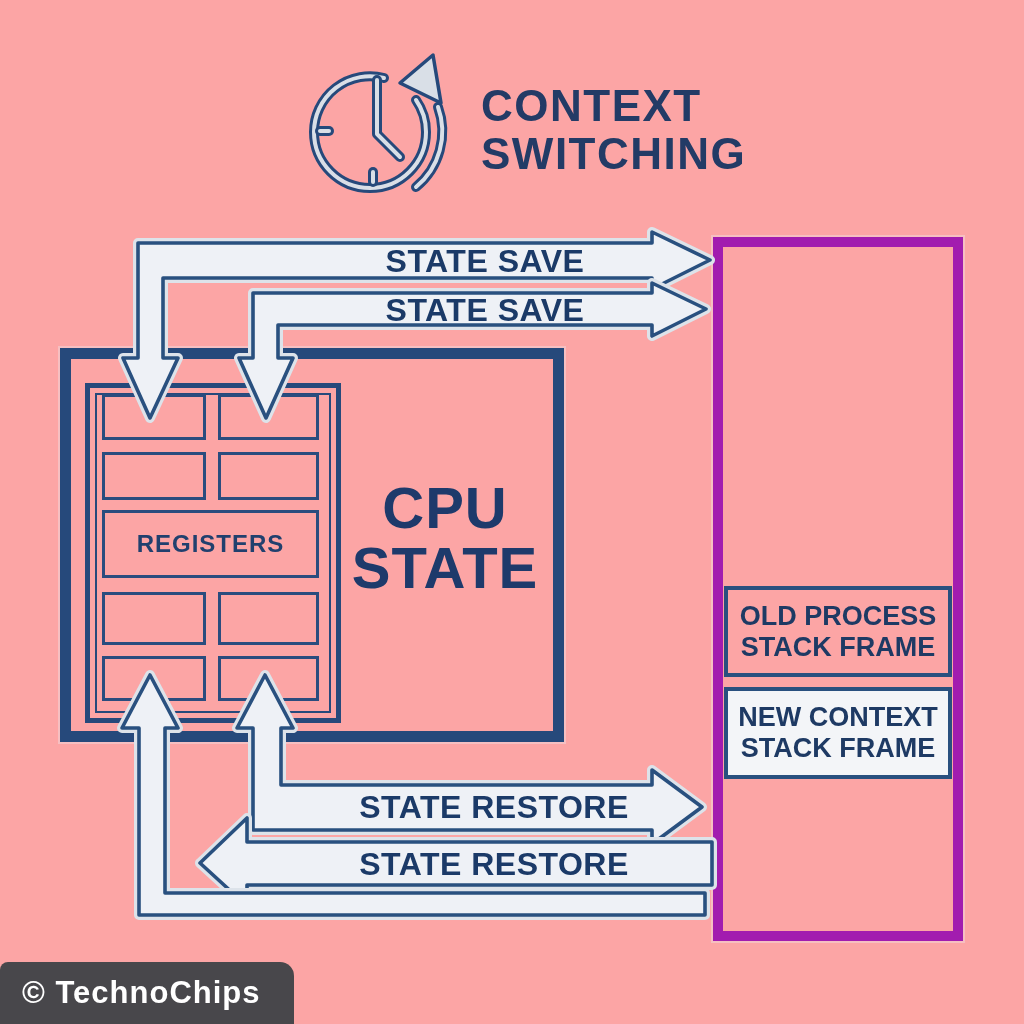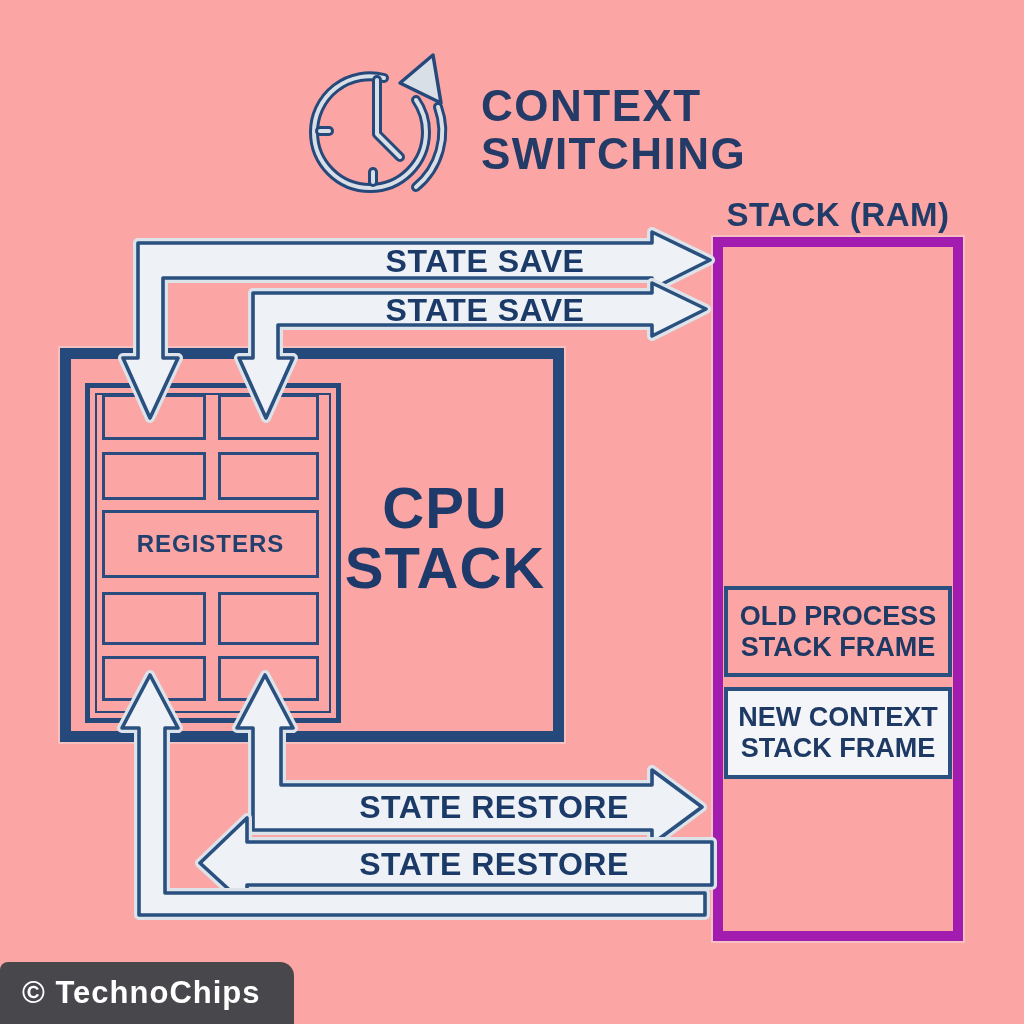--- a/index.html
+++ b/index.html
@@ -116,21 +116,20 @@
     <path class="ico-l" d="M 24 85 L 33 85"></path>
     <path class="ico-n" d="M 77 126 L 77 136"></path>
     <path class="ico-l" d="M 77 126 L 77 136"></path>
   </svg>
 
   <div class="abs title">
     <div>CONTEXT</div>
     <div>SWITCHING</div>
   </div>
 
-  <div class="abs stack-label">STACK (RAM)</div>
 
   <div class="abs stack-box">
     <div class="frame frame-old">
       <div>
         <div>OLD PROCESS</div>
         <div>STACK FRAME</div>
       </div>
     </div>
     <div class="frame frame-new">
       <div>
@@ -153,21 +152,21 @@
   <div class="abs cell cell-wide" style="left:102px;top:510px;width:217px;height:68px;">
     <span>REGISTERS</span>
   </div>
   <div class="abs cell" style="left:102px;top:592px;width:104px;height:53px;"></div>
   <div class="abs cell" style="left:218px;top:592px;width:101px;height:53px;"></div>
   <div class="abs cell" style="left:102px;top:656px;width:104px;height:45px;"></div>
   <div class="abs cell" style="left:218px;top:656px;width:101px;height:45px;"></div>
 
   <div class="abs cpu-label">
     <div>CPU</div>
-    <div>STACK</div>
+    <div>STATE</div>
   </div>
 
   <svg class="abs arrow-layer" viewBox="0 0 1024 1024">
 
     <path class="arrow-halo" d="M138,243 L652,243 L652,232 L710,260 L652,289 L652,278 L163,278 L163,358 L178,358 L150,418 L123,358 L138,358 Z"></path>
     <path class="arrow-body" d="M138,243 L652,243 L652,232 L710,260 L652,289 L652,278 L163,278 L163,358 L178,358 L150,418 L123,358 L138,358 Z"></path>
 
     <path class="arrow-halo" d="M253,293 L652,293 L652,283 L706,309 L652,336 L652,325 L278,325 L278,358 L293,358 L266,418 L239,358 L253,358 Z"></path>
     <path class="arrow-body" d="M253,293 L652,293 L652,283 L706,309 L652,336 L652,325 L278,325 L278,358 L293,358 L266,418 L239,358 L253,358 Z"></path>
 

